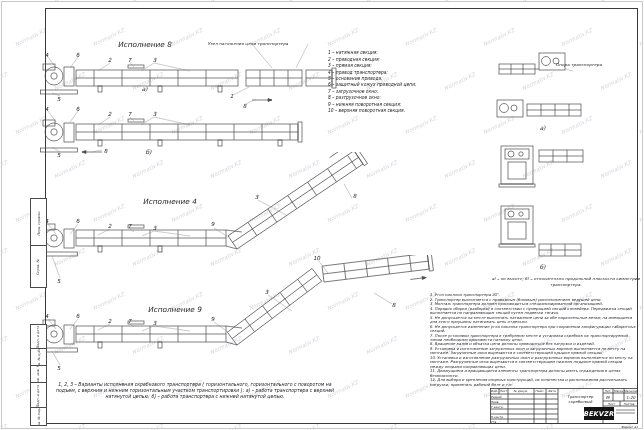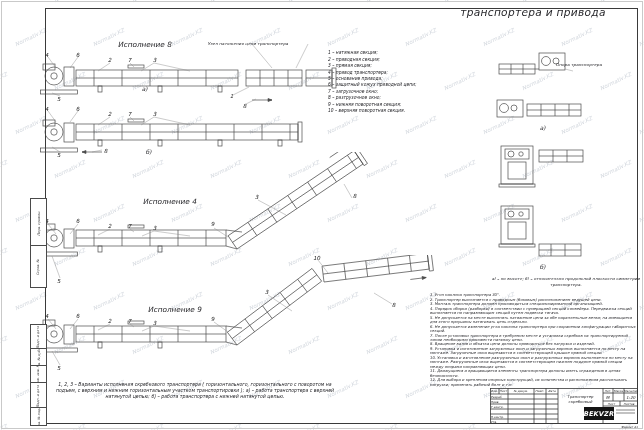--- a/index.html
+++ b/index.html
@@ -138,21 +138,20 @@
       <span class="wm" style="left: 365px; top: 430px;">Normativ.KZ</span>
       <span class="wm" style="left: 443px; top: 430px;">Normativ.KZ</span>
       <span class="wm" style="left: 521px; top: 430px;">Normativ.KZ</span>
       <span class="wm" style="left: 599px; top: 430px;">Normativ.KZ</span>
     </div>
 
   <div class="abs frame-outer"></div>
   <div class="abs frame-inner"></div>
 
   <div class="abs ttl" style="left:428px;top:6px;width:210px;font-size:10.6px;">
-    <div>транспортера и привода</div>
   </div>
 
   <div class="abs lbl" style="left:95px;top:40px;width:100px;">Исполнение  8</div>
   <div class="abs" style="left:208px;top:41px;width:115px;">
     <div class="sc lblS-in" style="width:210px;">Узел натяжения цепи транспортера</div>
   </div>
   <div class="abs lbl" style="left:115px;top:197px;width:110px;">Исполнение  4</div>
   <div class="abs lbl" style="left:120px;top:305px;width:110px;">Исполнение  9</div>
   <div class="abs sm" style="left:136px;top:85px;width:18px;">а)</div>
   <div class="abs sm" style="left:140px;top:148px;width:18px;">б)</div>

